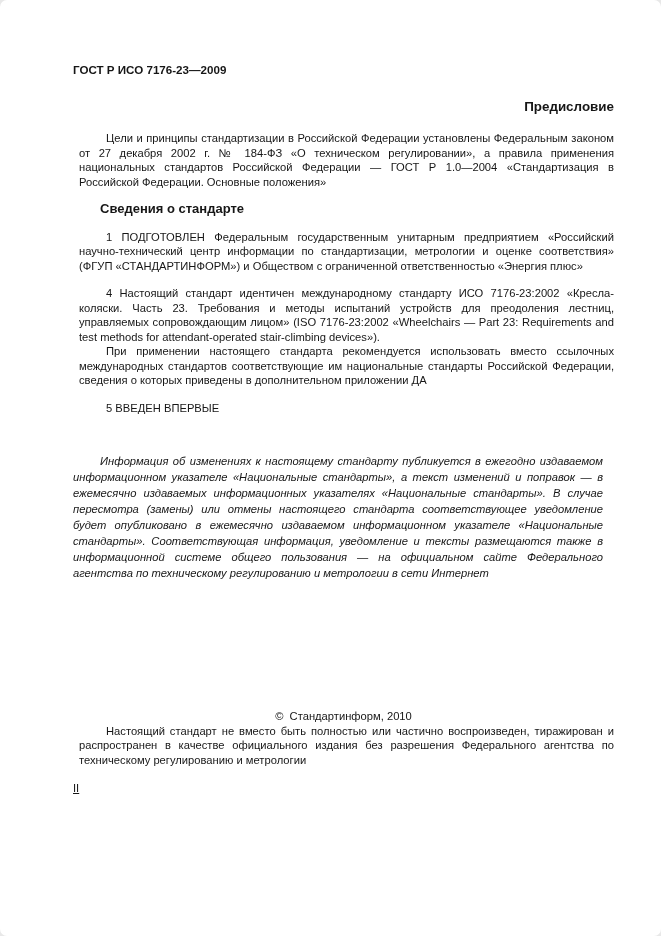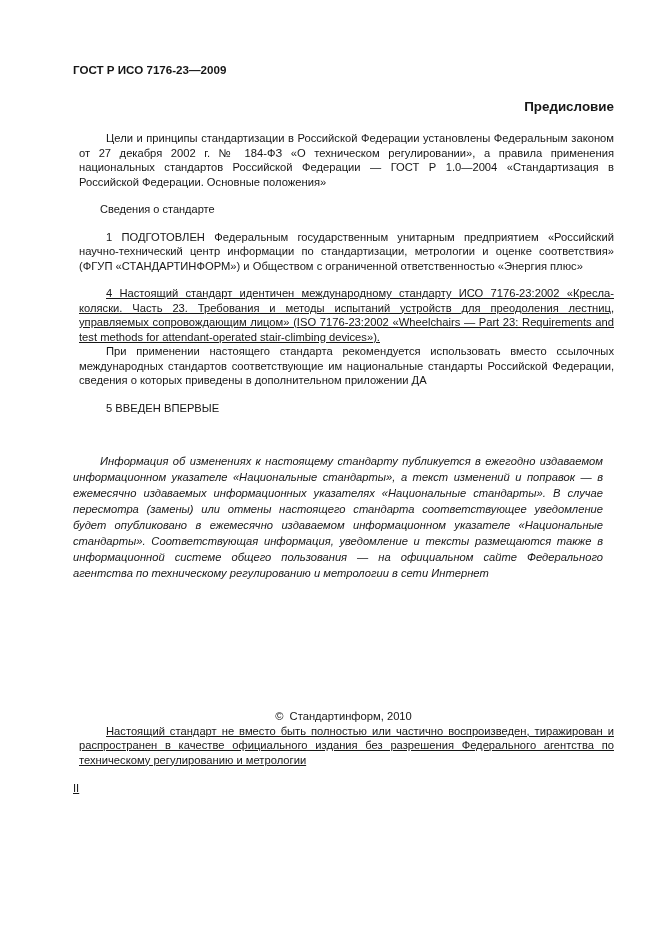--- a/index.html
+++ b/index.html
@@ -11,20 +11,21 @@
     position: relative;
     width: 661px;
     height: 936px;
     margin: 0 auto;
     background: #ffffff;
     color: #161616;
     font-family: "Liberation Sans", "DejaVu Sans", sans-serif;
     font-size: 11.2px;
     line-height: 14.5px;
     overflow: hidden;
+    border-radius: 7px;
   }
   .content {
     position: absolute;
     left: 73px;
     top: 63px;
     width: 541px;
   }
   .doc-header {
     font-weight: bold;
     font-size: 11.6px;
@@ -36,25 +37,24 @@
     text-align: right;
     margin: 0 0 17px 0;
   }
   p.body-par {
     margin: 0 0 13px 6px;
     text-align: justify;
     text-indent: 27px;
   }
   p.no-gap {
     margin-bottom: 0;
-    text-decoration: underline;
   }
   .info-heading {
-    font-weight: normal;
-    font-size: 11px;
+    font-weight: bold;
+    font-size: 13px;
     text-indent: 27px;
     margin: 1px 0 13px 0;
   }
   .item-first-introduced {
     margin-bottom: 0;
   }
   p.note-italic {
     font-style: italic;
     margin: 38px 11px 0 0;
     text-align: justify;

